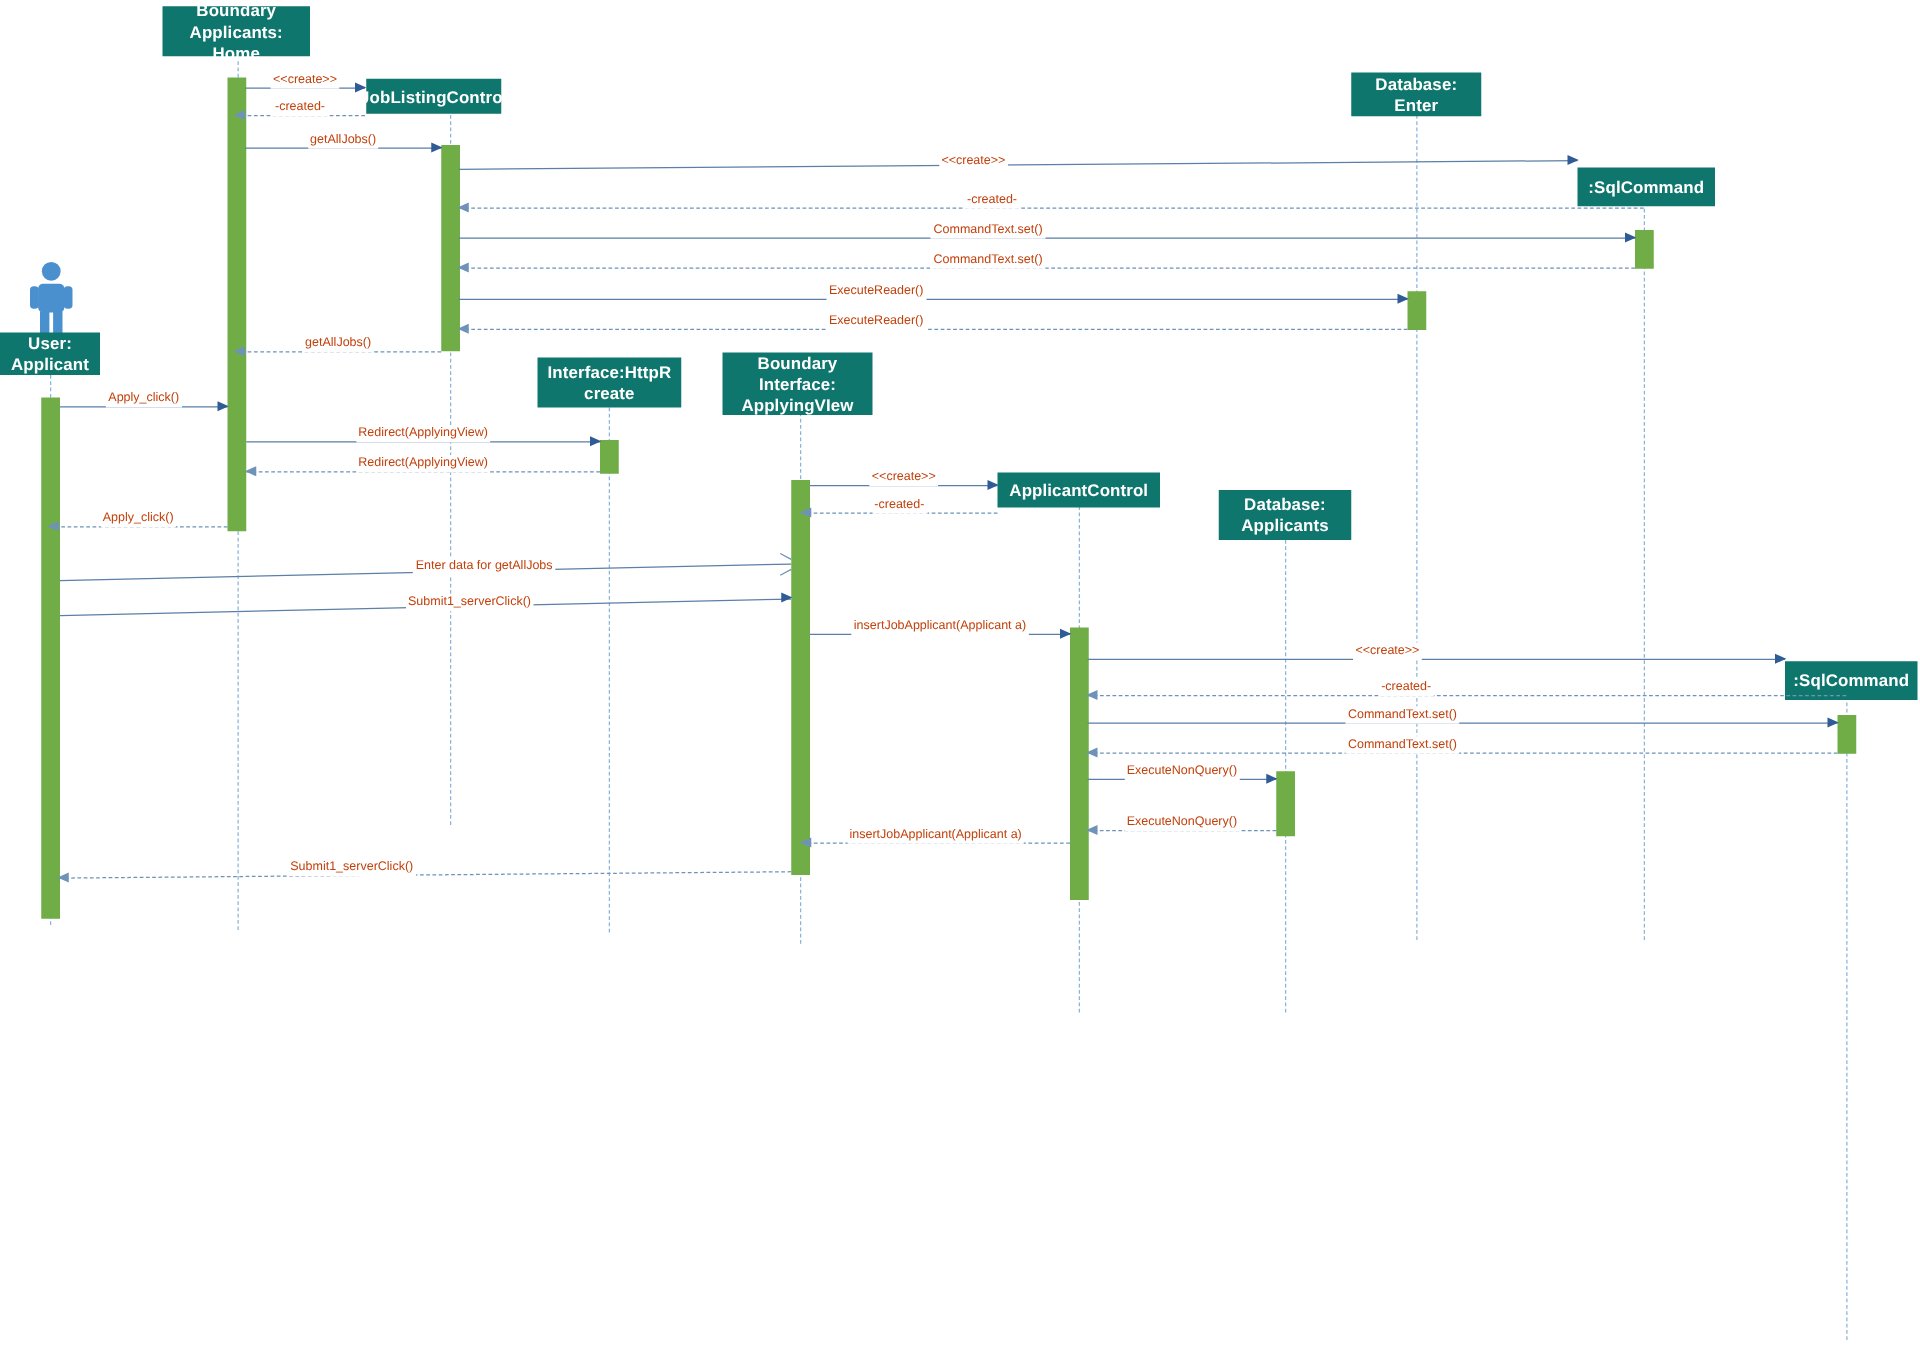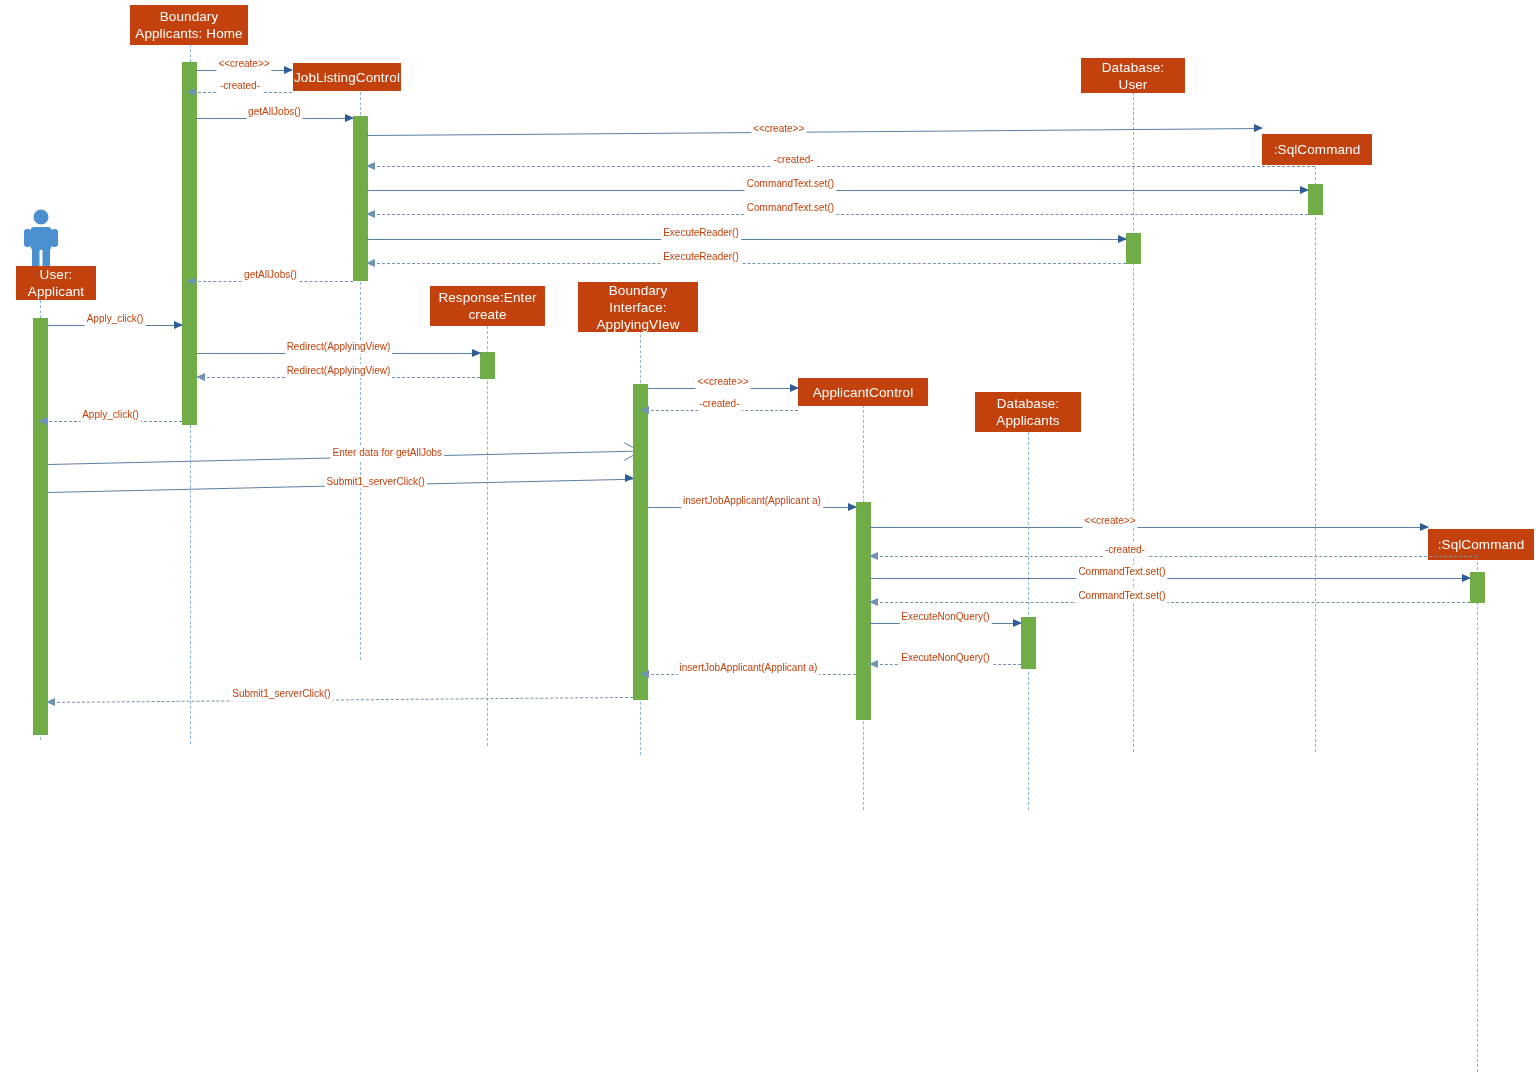--- a/index.html
+++ b/index.html
@@ -18,23 +18,23 @@
     background: #ffffff;
     overflow: hidden;
   }
   .lifeline {
     position: absolute;
     width: 0;
     border-left: 1.6px dashed #8ab4d8;
   }
   .obj-box {
     position: absolute;
-    background: #c2410c;
+    background: #0f766e;
     color: #ffffff;
-    font-weight: normal;
+    font-weight: bold;
     font-size: 13.5px;
     line-height: 17px;
     text-align: center;
     display: flex;
     align-items: center;
     justify-content: center;
     box-sizing: border-box;
     padding: 2px 3px;
     letter-spacing: 0.1px;
   }
@@ -132,41 +132,41 @@
     <svg width="38" height="62" viewBox="0 0 38 62">
       <circle cx="19" cy="9" r="7.5" fill="#4a90cf"></circle>
       <rect x="8.5" y="19" width="21" height="23" rx="4" fill="#4a90cf"></rect>
       <rect x="2" y="21" width="7" height="18" rx="3" fill="#4a90cf"></rect>
       <rect x="29" y="21" width="7" height="18" rx="3" fill="#4a90cf"></rect>
       <rect x="10" y="41" width="7.5" height="20" fill="#4a90cf"></rect>
       <rect x="20.5" y="41" width="7.5" height="20" fill="#4a90cf"></rect>
     </svg>
   </div>
 
-  <div class="obj-box" style="left:16px; top:266px; width:80px; height:34px;text-align:center;">
+  <div class="obj-box" style="left:0px; top:266px; width:80px; height:34px;text-align:center;">
     <div>
       <div>User:</div>
       <div>Applicant</div>
     </div>
   </div>
 
   <div class="obj-box" style="left:130px; top:5px; width:118px; height:40px;">
     <div>
       <div>Boundary</div>
       <div>Applicants: Home</div>
     </div>
   </div>
 
   <div class="obj-box" style="left:293px; top:63px; width:108px; height:28px;">
     <div>JobListingControl</div>
   </div>
 
   <div class="obj-box" style="left:430px; top:286px; width:115px; height:40px;">
     <div>
-      <div>Response:Enter</div>
+      <div>Interface:HttpR</div>
       <div>create</div>
     </div>
   </div>
 
   <div class="obj-box" style="left:578px; top:282px; width:120px; height:50px;">
     <div>
       <div>Boundary</div>
       <div>Interface:</div>
       <div>ApplyingVIew</div>
     </div>
@@ -179,21 +179,21 @@
   <div class="obj-box" style="left:975px; top:392px; width:106px; height:40px;">
     <div>
       <div>Database:</div>
       <div>Applicants</div>
     </div>
   </div>
 
   <div class="obj-box" style="left:1081px; top:58px; width:104px; height:35px;">
     <div>
       <div>Database:</div>
-      <div>User</div>
+      <div>Enter</div>
     </div>
   </div>
 
   <div class="obj-box" style="left:1262px; top:134px; width:110px; height:31px;">
     <div>:SqlCommand</div>
   </div>
 
   <div class="obj-box" style="left:1428px; top:529px; width:106px; height:31px;">
     <div>:SqlCommand</div>
   </div>

